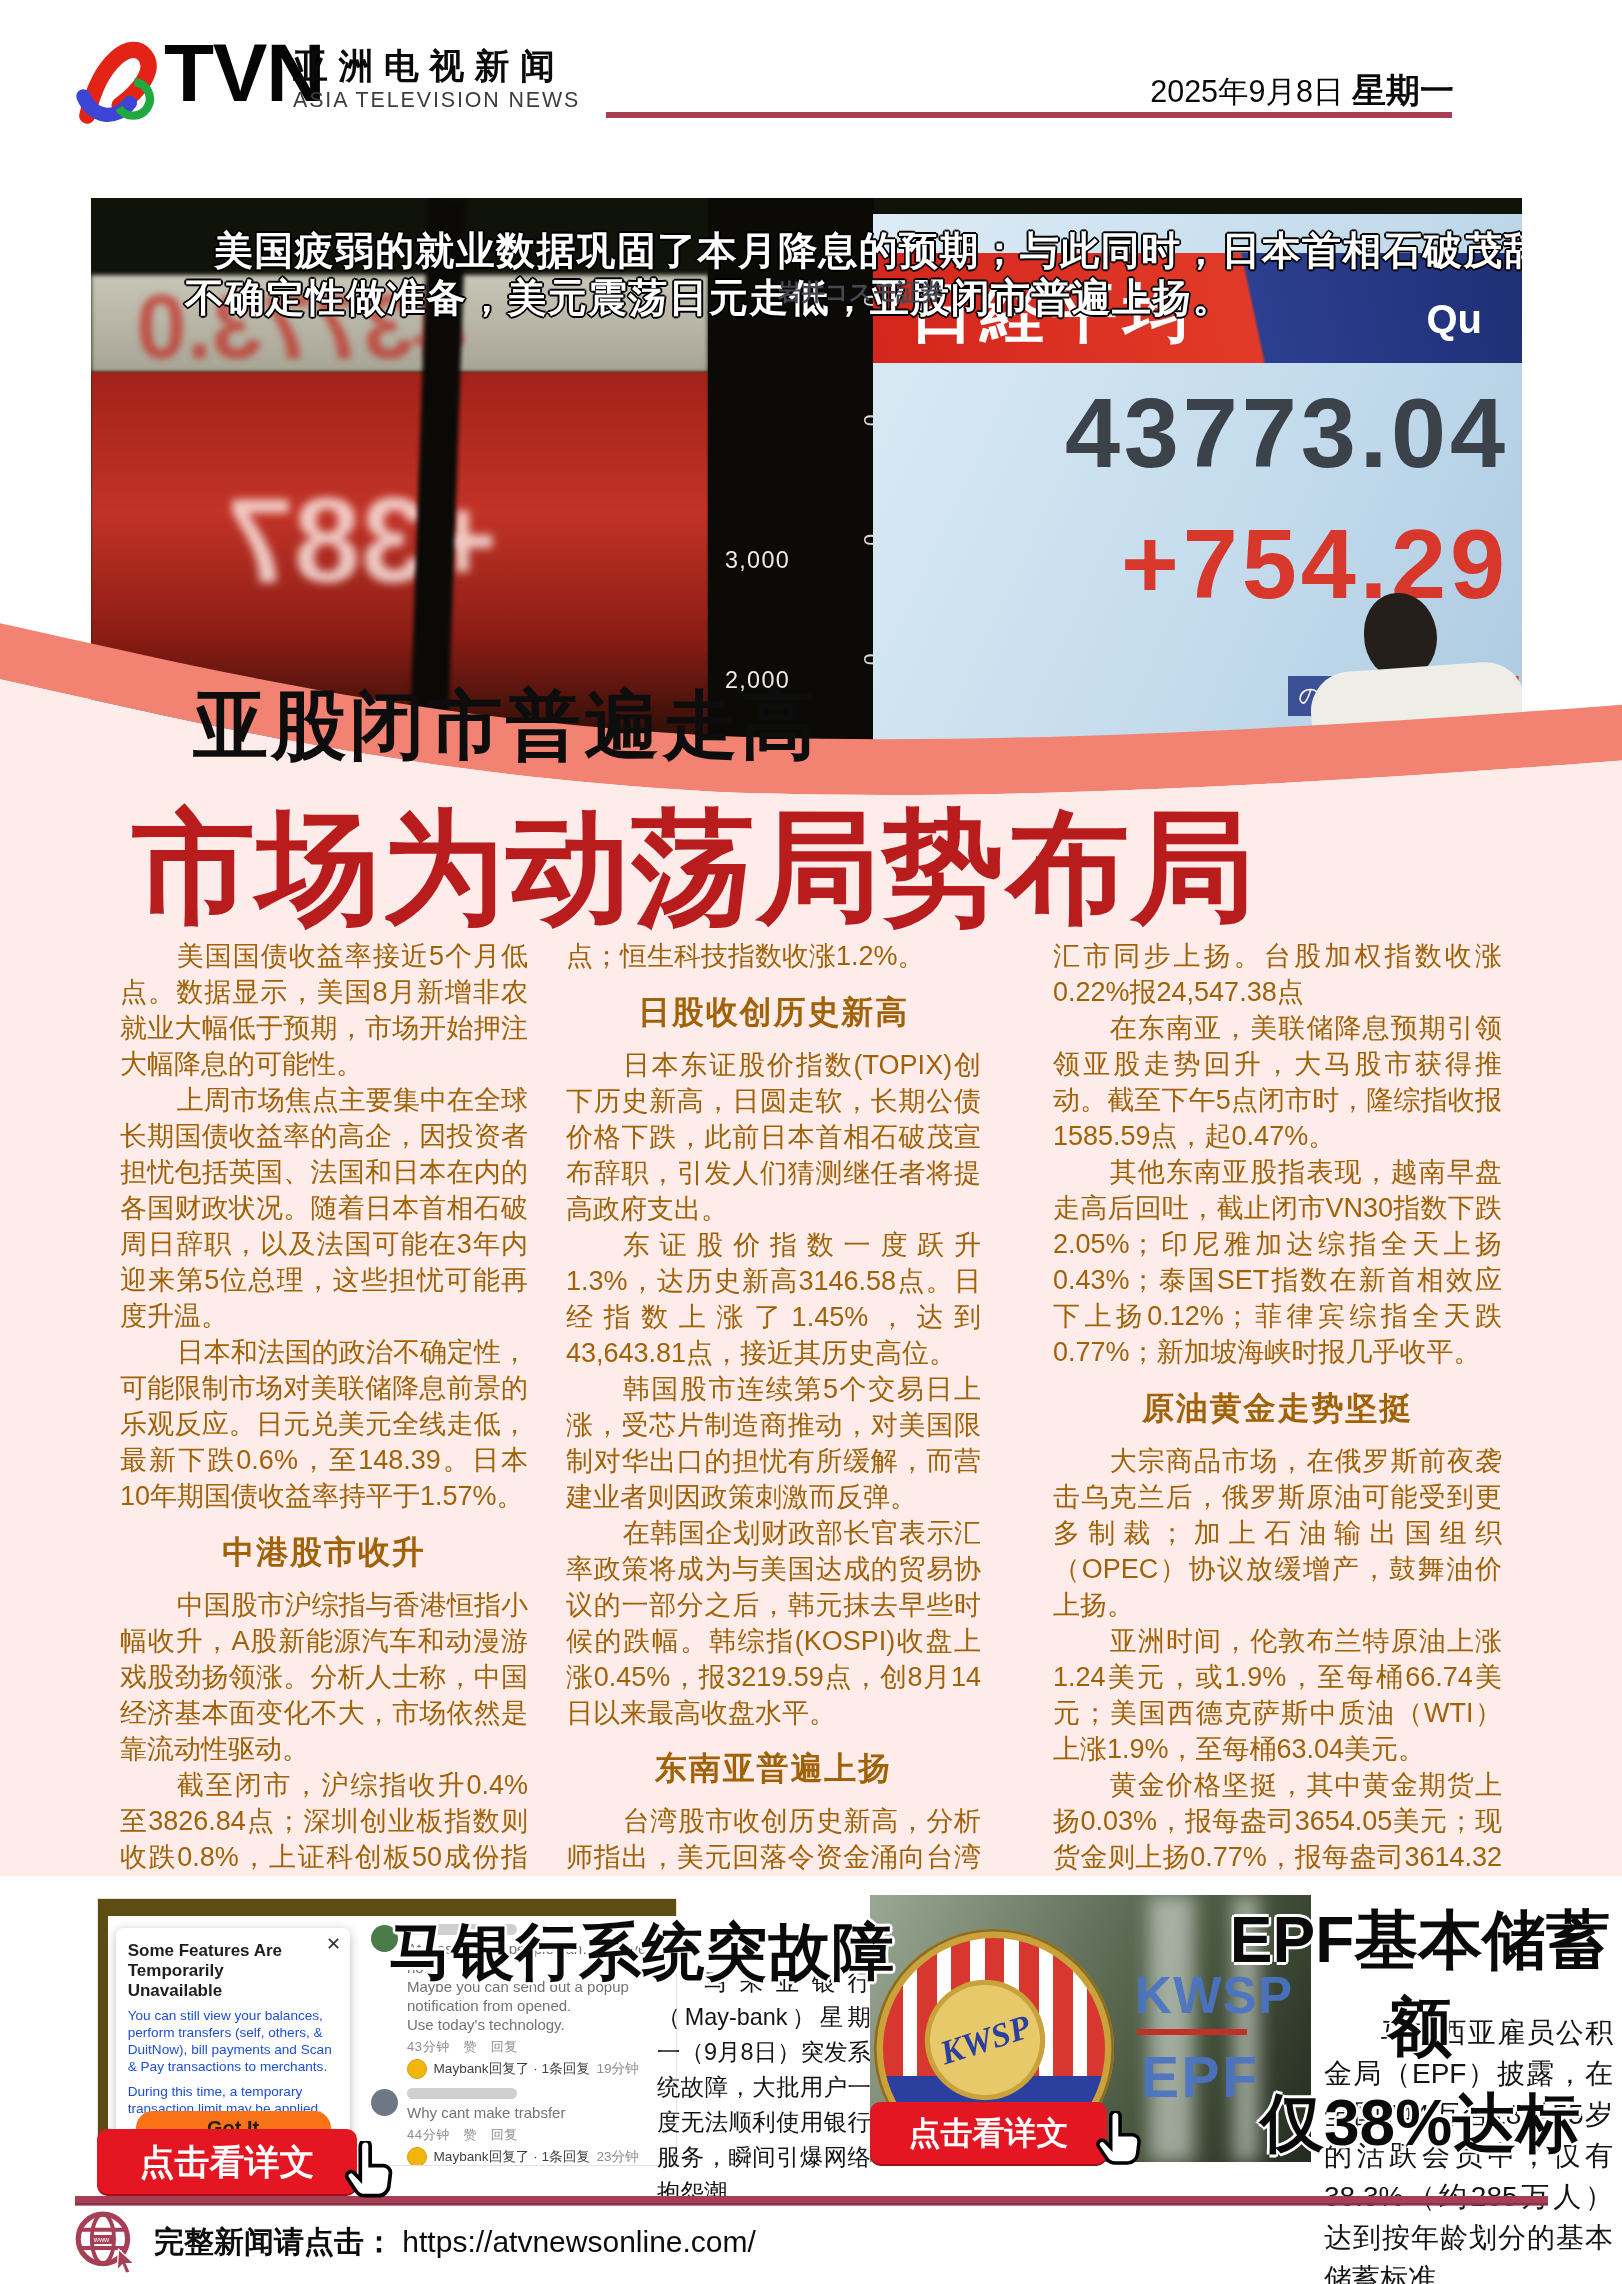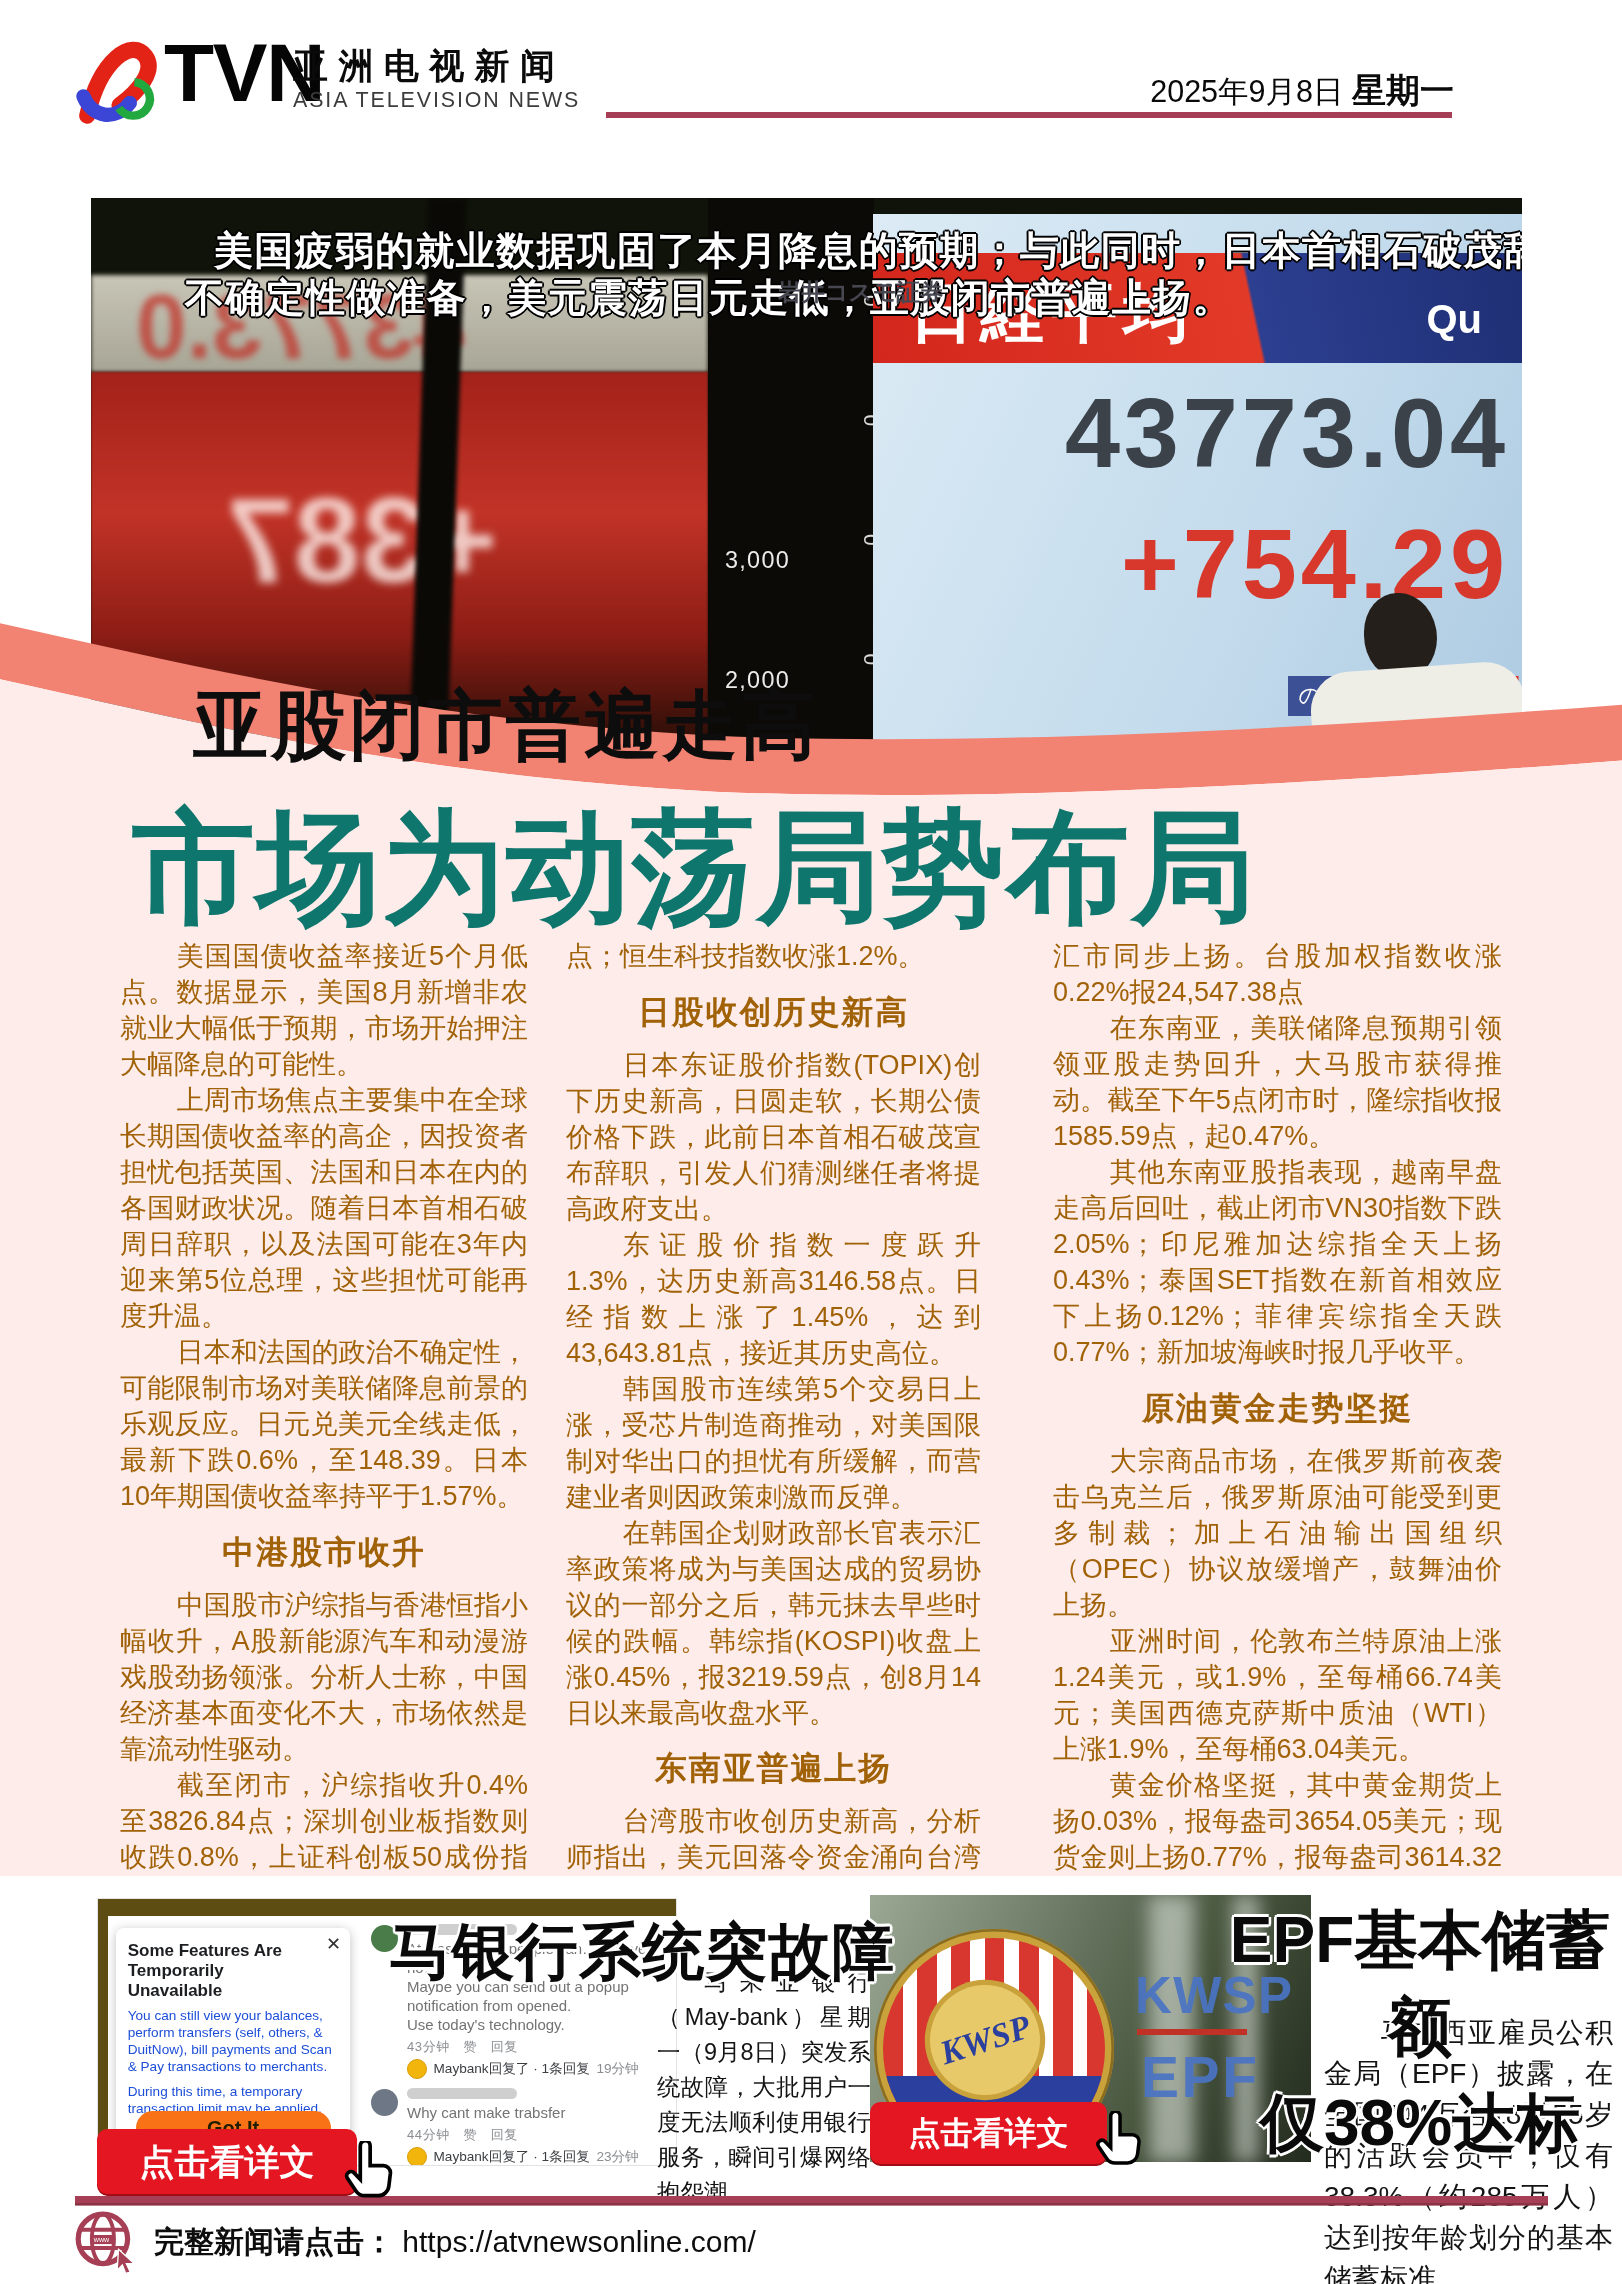--- a/index.html
+++ b/index.html
@@ -36,21 +36,21 @@
   .man-head{position:absolute;left:1273px;top:395px;width:73px;height:86px;background:#241f1b;border-radius:46% 54% 48% 52%;}
   .man-body{position:absolute;left:1220px;top:469px;width:214px;height:84px;background:#eeeee7;border-radius:39px 39px 0 0;transform:rotate(-4deg);}
   .cap{position:absolute;font-size:39px;font-weight:900;color:#fff;letter-spacing:1.3px;white-space:nowrap;
        text-shadow:1.9px 0 0 #000,-1.9px 0 0 #000,0 1.9px 0 #000,0 -1.9px 0 #000,1.3px 1.3px 0 #000,-1.3px -1.3px 0 #000,1.3px -1.3px 0 #000,-1.3px 1.3px 0 #000;}
   .board-brand{position:absolute;left:687px;top:78px;font-size:23.4px;font-weight:700;color:#474752;}
 
   
   .pink-bg{position:absolute;left:0;top:808px;width:1623px;height:1068px;background:#fdecea;z-index:1;}
   .wave{position:absolute;left:0;top:596px;width:1623px;height:221px;z-index:3;}
   .headline-sub{position:absolute;left:193px;top:676px;z-index:4;font-size:75px;font-weight:900;letter-spacing:3.2px;color:#0d0d0d;}
-  .headline-main{position:absolute;left:0;top:787px;width:1388px;text-align:center;z-index:4;font-size:123px;font-weight:900;letter-spacing:1.9px;color:#0f766e;}
+  .headline-main{position:absolute;left:0;top:787px;width:1388px;text-align:center;z-index:4;font-size:123px;font-weight:900;letter-spacing:1.9px;color:#b91c1c;}
 
   
   .col{position:absolute;top:938px;height:935px;overflow:hidden;z-index:4;font-size:27px;line-height:36px;text-align:justify;color:#a16207;}
   .pi{margin:0;text-indent:2.1em;}
   .pc{margin:0;}
   .ch{margin:19.5px 0 17px;text-align:center;font-size:32px;font-weight:900;letter-spacing:1.9px;}
 
   
   .shot{position:absolute;left:97px;top:1898px;width:578px;height:266px;background:#fff;border:1.3px solid #e3e3e3;overflow:hidden;}
   .shot-topbar{position:absolute;left:0;top:0;width:100%;height:17px;background:#5e4d12;}

